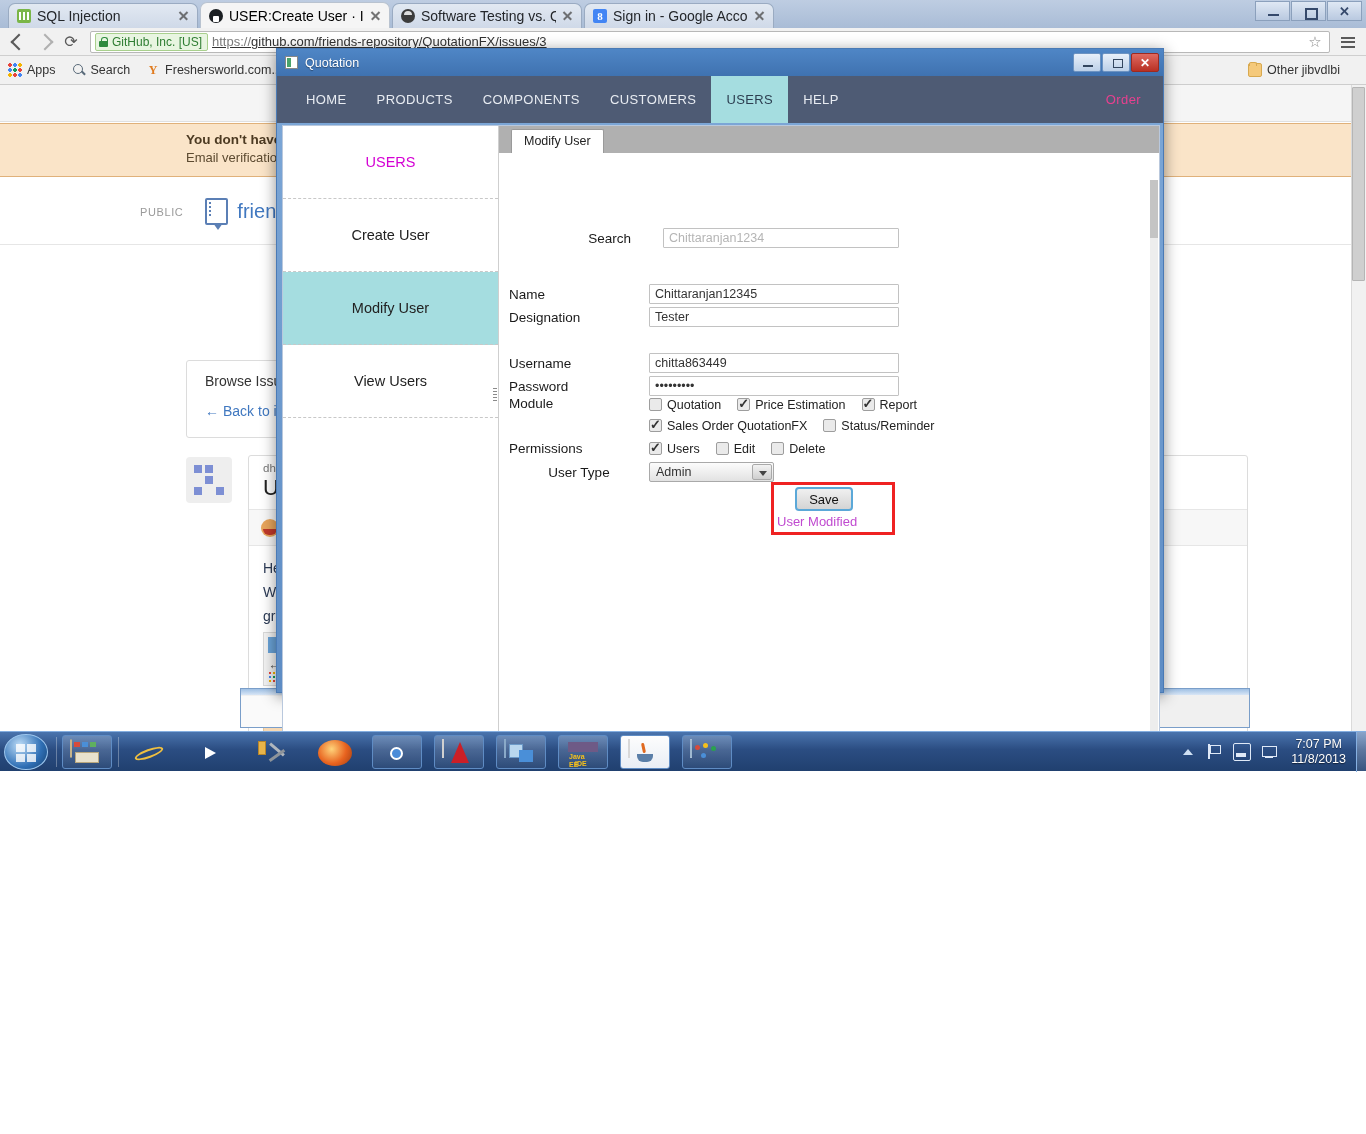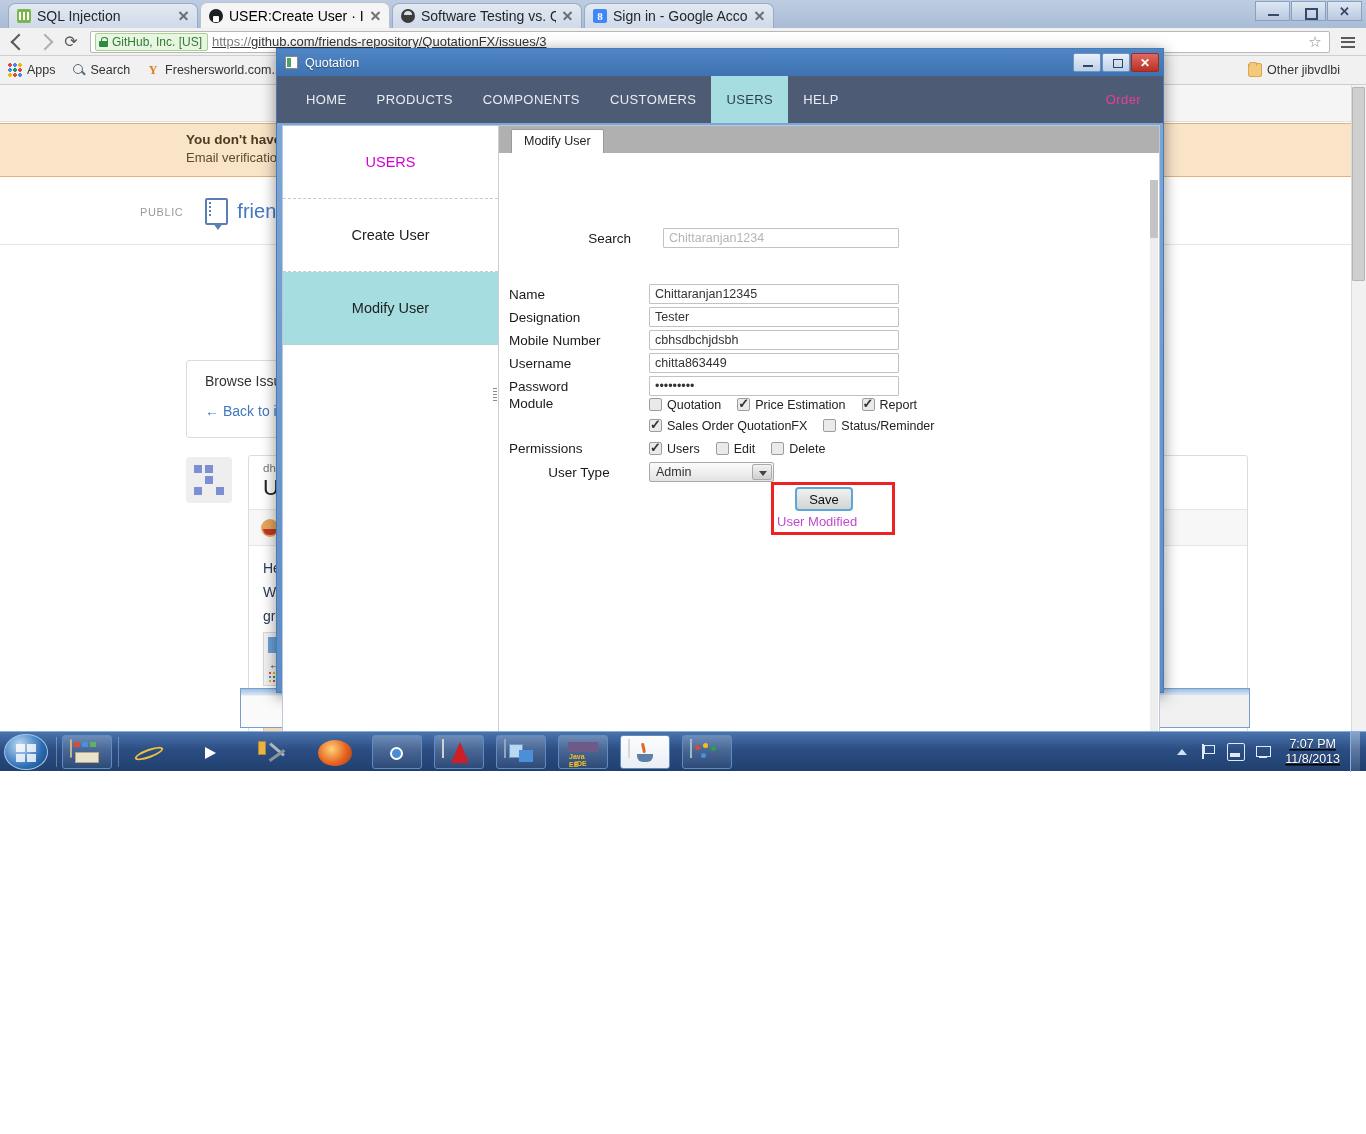--- a/index.html
+++ b/index.html
@@ -268,21 +268,21 @@
      background:
        linear-gradient(#ffffffcc,#ffffffcc) 0 0/9px 8px no-repeat,
        linear-gradient(#ffffffcc,#ffffffcc) 11px 0/9px 8px no-repeat,
        linear-gradient(#ffffffcc,#ffffffcc) 0 10px/9px 8px no-repeat,
        linear-gradient(#ffffffcc,#ffffffcc) 11px 10px/9px 8px no-repeat; }
   .tbtn{ position:absolute; top:3px; width:50px; height:34px;
          border:1px solid #5f8cc4; border-radius:3px;
          background:linear-gradient(rgba(255,255,255,.22),rgba(255,255,255,.05)); }
   .tbtn .g{ position:absolute; left:7px; top:4px; width:34px; height:26px; }
   .tsep{ position:absolute; top:5px; width:1px; height:30px; background:rgba(255,255,255,.3); }
-  .tray{ position:absolute; right:6px; top:0; height:40px; display:flex; align-items:center;text-decoration:underline; }
+  .tray{ position:absolute; right:0; top:0; height:40px; display:flex; align-items:center; }
   .tray .tri{ width:0;height:0;border-left:5px solid transparent;border-right:5px solid transparent;
               border-bottom:6px solid #cfe0f3; margin-right:12px; }
   .tray .tico{ width:18px; height:18px; margin-right:10px; position:relative; }
   .flagico:before{content:"";position:absolute;left:3px;top:1px;width:1.8px;height:15px;background:#dfe9f7;}
   .flagico:after{content:"";position:absolute;left:5px;top:2px;width:9px;height:7px;
      border:1.6px solid #dfe9f7;}
   .netico{ border:1.6px solid #dfe9f7; border-radius:2px; }
   .netico:after{content:"";position:absolute;left:2px;top:9px;width:10px;height:4px;background:#dfe9f7;}
   .monico:before{content:"";position:absolute;left:1px;top:3px;width:13px;height:9px;border:1.6px solid #dfe9f7;}
   .monico:after{content:"";position:absolute;left:4px;top:13px;width:8px;height:2px;background:#dfe9f7;}
@@ -456,20 +456,21 @@
       <a>HELP</a>
       <a class="logout">Order</a>
     </div>
 
     <div class="qbody">
 
       <div class="qside">
         <div class="si hdr">USERS</div>
         <div class="si">Create User</div>
         <div class="si sel">Modify User</div>
+        <div class="si">View Users</div>
         <div class="sgrip"></div>
       </div>
 
       <div class="qmain">
         <div class="qtabbar">
           <div class="qtab">Modify User</div>
         </div>
 
         <div class="qcontent">
 
@@ -481,24 +482,20 @@
           <div class="form-row" style="left:10px;top:131px;">
             <span class="lbl" style="width:140px;">Name</span>
             <span class="txt" style="width:250px;">Chittaranjan12345</span>
           </div>
 
           <div class="form-row" style="left:10px;top:154px;">
             <span class="lbl" style="width:140px;">Designation</span>
             <span class="txt" style="width:250px;">Tester</span>
           </div>
 
-          <div class="form-row" style="left:10px;top:177px;">
-            <span class="lbl" style="width:140px;">Mobile Number</span>
-            <span class="txt" style="width:250px;">cbhsdbchjdsbh</span>
-          </div>
 
           <div class="form-row" style="left:10px;top:200px;">
             <span class="lbl" style="width:140px;">Username</span>
             <span class="txt" style="width:250px;">chitta863449</span>
           </div>
 
           <div class="form-row" style="left:10px;top:223px;">
             <span class="lbl" style="width:140px;">Password</span>
             <span class="txt" style="width:250px;">•••••••••</span>
           </div>

